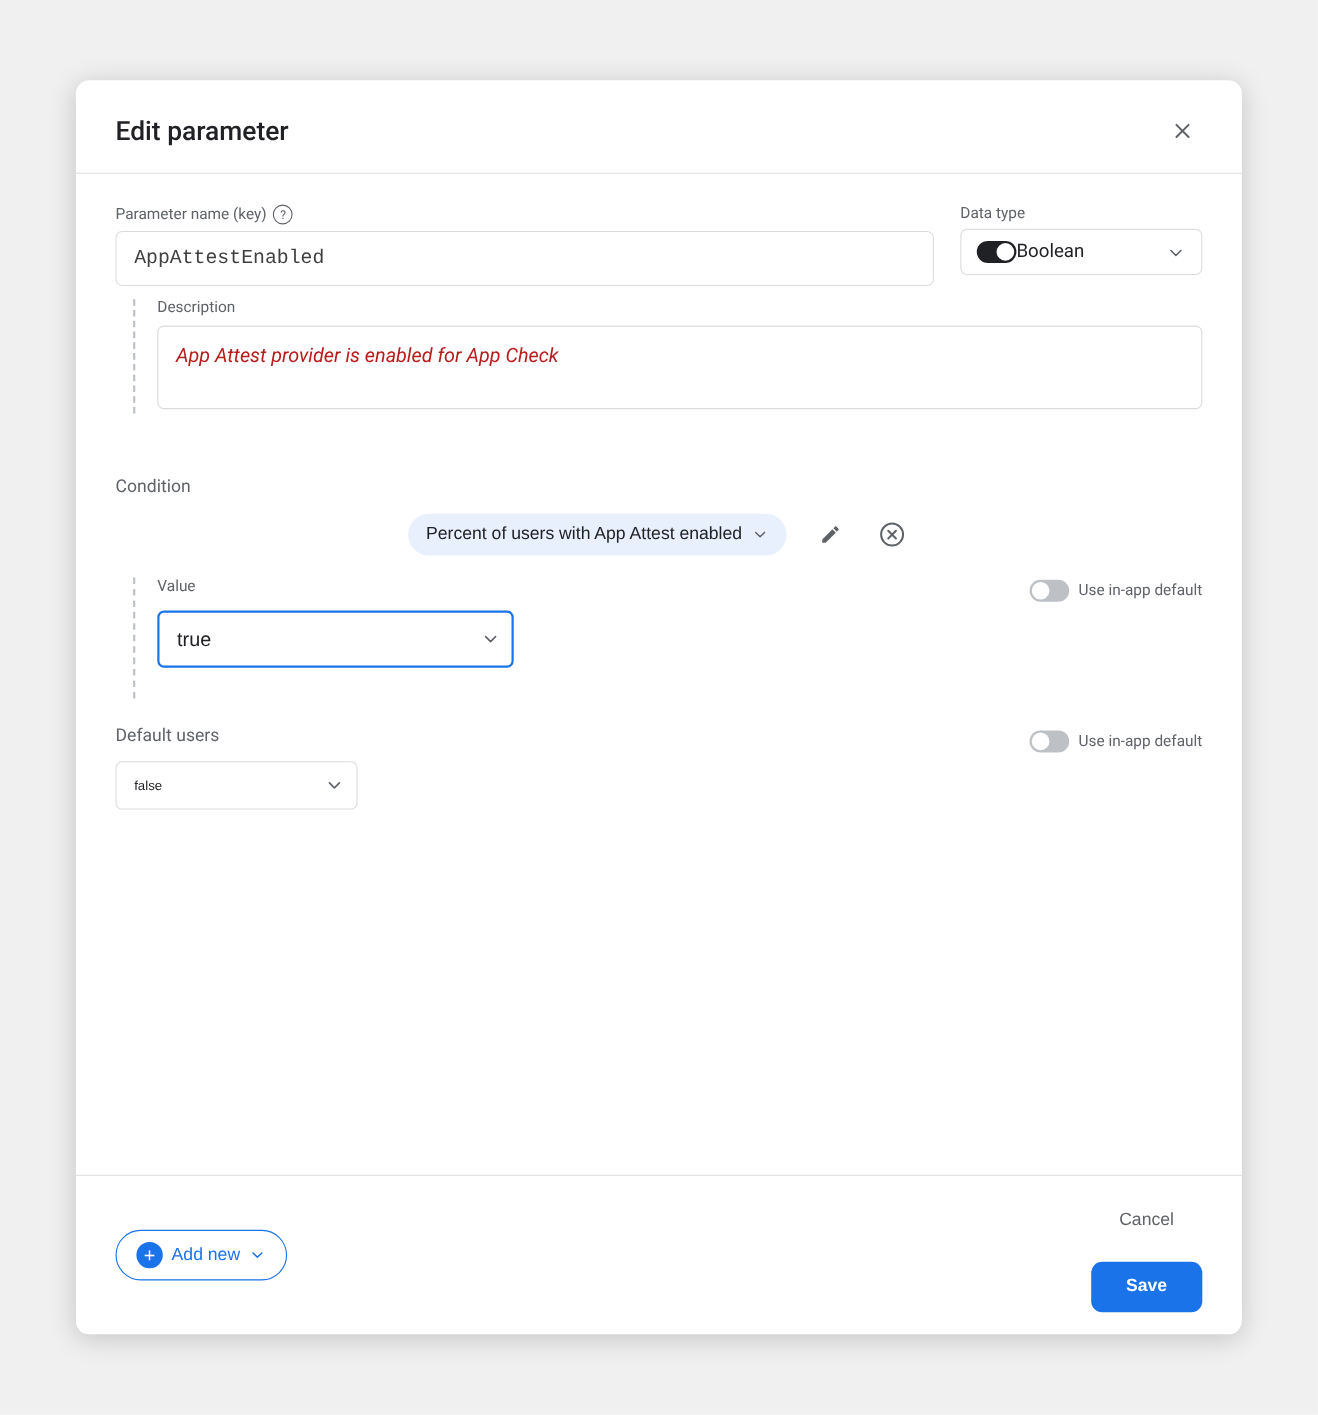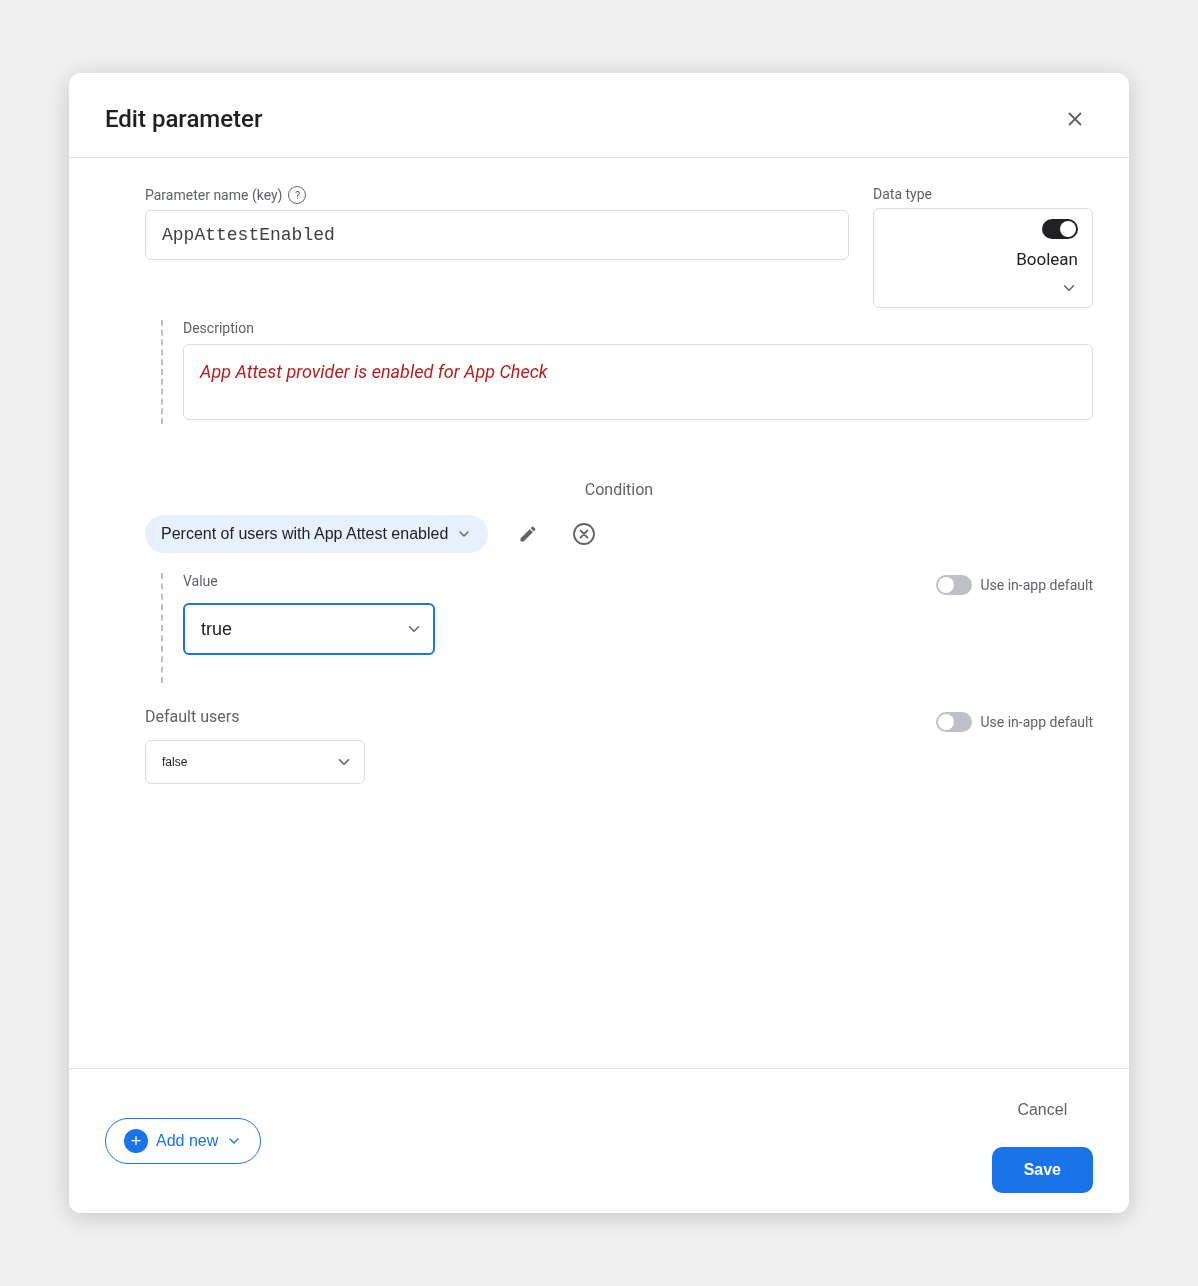--- a/index.html
+++ b/index.html
@@ -44,21 +44,20 @@
       display: flex;
       align-items: center;
       justify-content: center;
       width: 36px;
       height: 36px;
     }
     .dialog-body {
       padding: 28px 36px 24px 36px;
       flex: 1;
       overflow-y: auto;
-      margin-left: 40px;
     }
     .field-row {
       display: flex;
       gap: 24px;
       align-items: flex-start;
       margin-bottom: 8px;
     }
     .field-label {
       font-size: 14px;
       color: #5f6368;
@@ -98,23 +97,21 @@
     }
     .select-wrapper {
       position: relative;
     }
     .boolean-select-wrapper {
       display: flex;
       align-items: flex-end;
       border: 1.5px solid #dadce0;
       border-radius: 6px;
       padding: 10px 14px;
-      gap: 10px;
-      cursor: pointer;
-      flex-direction: column;
+      cursor: pointer;
     }
     .toggle-on {
       width: 36px;
       height: 20px;
       background: #202124;
       border-radius: 10px;
       position: relative;
       flex-shrink: 0;
     }
     .toggle-on::after {
@@ -173,27 +170,27 @@
       resize: none;
       font-family: inherit;
       min-height: 70px;
       font-style: italic;
     }
     .section-label {
       font-size: 16px;
       color: #5f6368;
       margin-bottom: 16px;
       margin-top: 20px;
-      text-align: center;
     }
     .condition-row {
       display: flex;
       align-items: center;
       gap: 24px;
       margin-bottom: 20px;
+      justify-content: center;
     }
     .condition-chip {
       display: flex;
       align-items: center;
       gap: 8px;
       background: #e8f0fe;
       border-radius: 100px;
       padding: 10px 16px;
       font-size: 16px;
       color: #202124;
@@ -232,21 +229,21 @@
       margin-bottom: 8px;
     }
     .use-inapp-row {
       display: flex;
       align-items: center;
       gap: 8px;
       font-size: 14px;
       color: #5f6368;
     }
     .value-select-wrapper {
-      width: 252px;
+      width: 324px;
       position: relative;
     }
     .value-select {
       width: 100%;
       border: 2px solid #1a73e8;
       border-radius: 6px;
       padding: 14px 40px 14px 16px;
       font-size: 18px;
       color: #202124;
       outline: none;

